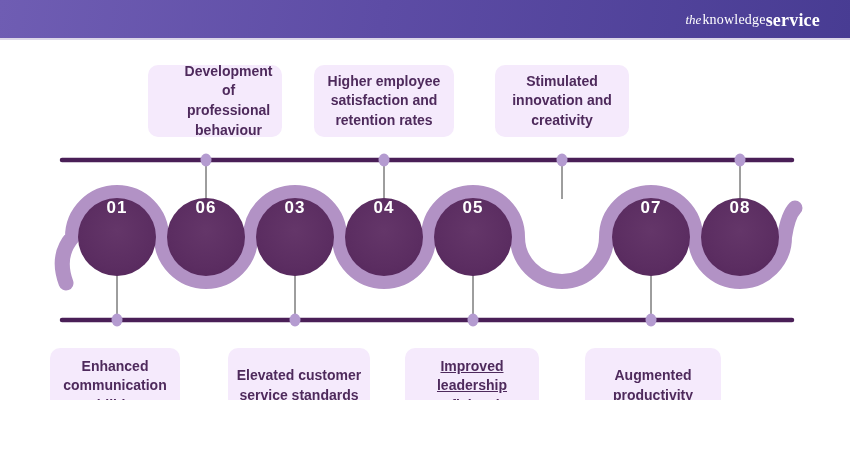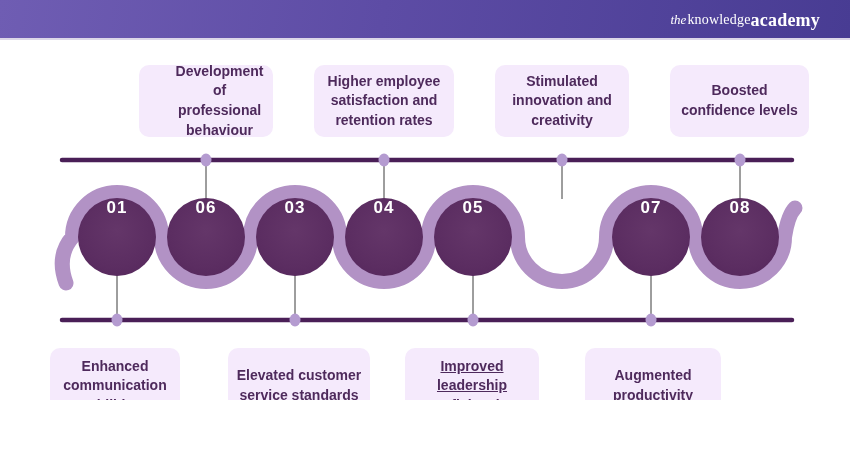--- a/index.html
+++ b/index.html
@@ -76,21 +76,21 @@
 </style>
 </head>
 <body>
 
 <div id="stage">
 
   <div class="header">
     <div class="logo">
       <span class="the">the</span>
         <span class="kn">knowledge</span>
-        <span class="ac">academy</span>
+        <span class="ac">service</span>
     </div>
   </div>
 
   <svg class="svg-layer" width="850" height="450" viewBox="0 0 850 450">
 
     <line x1="62" y1="160" x2="792" y2="160" stroke="#4a1f57" stroke-width="4.5" stroke-linecap="round"></line>
     <line x1="62" y1="320" x2="792" y2="320" stroke="#4a1f57" stroke-width="4.5" stroke-linecap="round"></line>
 
     <line x1="206" y1="161" x2="206" y2="199" stroke="#3c3c3c" stroke-width="1"></line>
     <line x1="384" y1="161" x2="384" y2="199" stroke="#3c3c3c" stroke-width="1"></line>
@@ -138,23 +138,22 @@
   <div class="step-circle" style="left:434px; top:198px;">
     <span class="num">05</span>
     </div>
   <div class="step-circle" style="left:612px; top:198px;">
     <span class="num">07</span>
     </div>
   <div class="step-circle" style="left:701px; top:198px;">
     <span class="num">08</span>
     </div>
 
-  <div class="label-box" style="left:139px; top:65px; width:134px; height:72px;padding-left:35px;">Development of professional behaviour</div>
+  <div class="label-box" style="left:148px; top:65px; width:134px; height:72px;padding-left:35px;">Development of professional behaviour</div>
   <div class="label-box" style="left:314px; top:65px; width:140px; height:72px;">Higher employee satisfaction and retention rates</div>
   <div class="label-box" style="left:495px; top:65px; width:134px; height:72px;">Stimulated innovation and creativity</div>
-  <div class="label-box" style="left:670px; top:65px; width:139px; height:72px;">Boosted confidence levels</div>
 
   <div class="label-box" style="left:50px;  top:348px; width:130px; height:76px;">Enhanced communication abilities</div>
   <div class="label-box" style="left:228px; top:348px; width:142px; height:76px;">Elevated customer service standards</div>
   <div class="label-box" style="left:405px; top:348px; width:134px; height:76px;text-decoration:underline;">Improved leadership proficiencies</div>
   <div class="label-box" style="left:585px; top:348px; width:136px; height:76px;">Augmented productivity</div>
 
 </div>
 
 </body></html>

